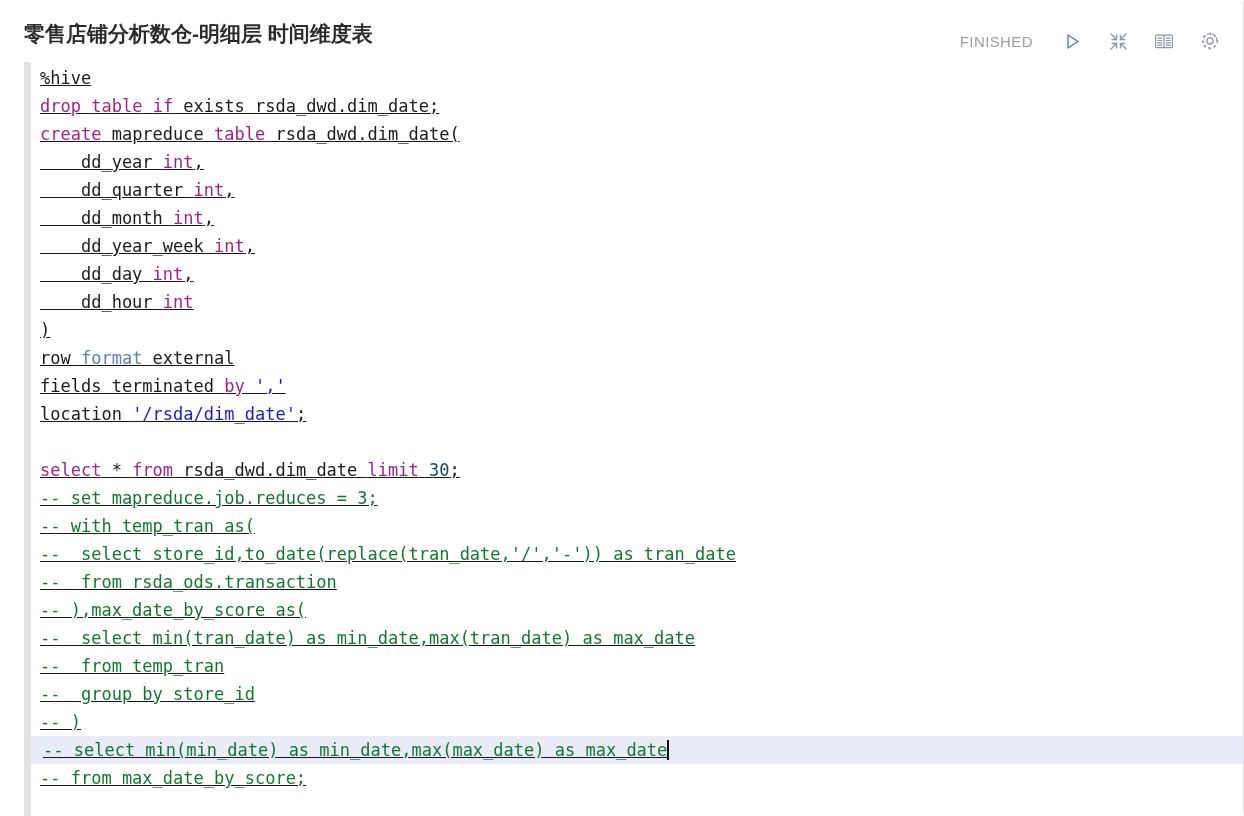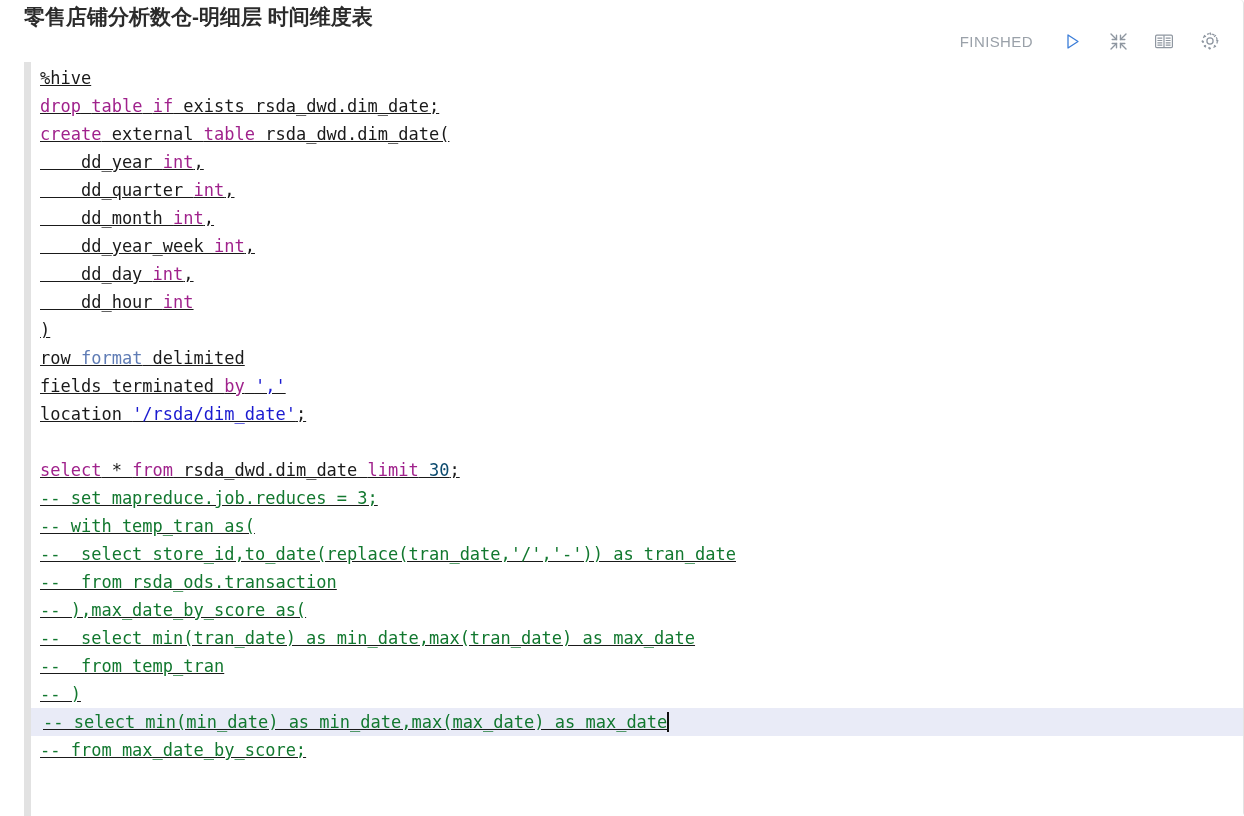--- a/index.html
+++ b/index.html
@@ -27,21 +27,21 @@
   
   .para-header {
     position: relative;
     height: 62px;
     padding: 0 22px 0 24px;
     display: flex;
     align-items: flex-start;
     justify-content: space-between;
   }
   .title-block {
-    padding-top: 5px;
+    padding-top: 22px;
   }
   .para-title {
     font-family: "Liberation Sans", sans-serif;
     font-size: 21px;
     font-weight: bold;
     color: #2b2b2b;
     letter-spacing: 0px;
     white-space: nowrap;
     line-height: 1.15;
   }
@@ -197,39 +197,40 @@
       </div>
 
     </div>
   </div>
 
   <div class="editor-wrap">
     <div class="gutter"></div>
     <div class="code-area" id="code-area">
         <div class="code-line"><span class="tok-plain">%hive</span></div>
         <div class="code-line"><span class="tok-kw">drop</span><span class="tok-plain"> </span><span class="tok-kw">table</span><span class="tok-plain"> </span><span class="tok-kw">if</span><span class="tok-plain"> exists rsda_dwd.dim_date;</span></div>
-        <div class="code-line"><span class="tok-kw">create</span><span class="tok-plain"> external </span><span class="tok-kw">table</span><span class="tok-plain"> rsda_dwd.dim_date(</span></div>
+        <div class="code-line"><span class="tok-kw">create</span><span class="tok-plain"> mapreduce </span><span class="tok-kw">table</span><span class="tok-plain"> rsda_dwd.dim_date(</span></div>
         <div class="code-line"><span class="tok-plain">    dd_year </span><span class="tok-kw">int</span><span class="tok-plain">,</span></div>
         <div class="code-line"><span class="tok-plain">    dd_quarter </span><span class="tok-kw">int</span><span class="tok-plain">,</span></div>
         <div class="code-line"><span class="tok-plain">    dd_month </span><span class="tok-kw">int</span><span class="tok-plain">,</span></div>
         <div class="code-line"><span class="tok-plain">    dd_year_week </span><span class="tok-kw">int</span><span class="tok-plain">,</span></div>
         <div class="code-line"><span class="tok-plain">    dd_day </span><span class="tok-kw">int</span><span class="tok-plain">,</span></div>
         <div class="code-line"><span class="tok-plain">    dd_hour </span><span class="tok-kw">int</span></div>
         <div class="code-line"><span class="tok-plain">)</span></div>
-        <div class="code-line"><span class="tok-plain">row </span><span class="tok-fn">format</span><span class="tok-plain"> delimited</span></div>
+        <div class="code-line"><span class="tok-plain">row </span><span class="tok-fn">format</span><span class="tok-plain"> external</span></div>
         <div class="code-line"><span class="tok-plain">fields terminated </span><span class="tok-kw">by</span><span class="tok-plain"> </span><span class="tok-str">','</span></div>
         <div class="code-line"><span class="tok-plain">location </span><span class="tok-str">'/rsda/dim_date'</span><span class="tok-plain">;</span></div>
         <div class="code-line"><span class="tok-plain"></span></div>
         <div class="code-line"><span class="tok-kw">select</span><span class="tok-plain"> * </span><span class="tok-kw">from</span><span class="tok-plain"> rsda_dwd.dim_date </span><span class="tok-kw">limit</span><span class="tok-plain"> </span><span class="tok-num">30</span><span class="tok-plain">;</span></div>
         <div class="code-line"><span class="tok-cmt">-- set mapreduce.job.reduces = 3;</span></div>
         <div class="code-line"><span class="tok-cmt">-- with temp_tran as(</span></div>
         <div class="code-line"><span class="tok-cmt">--  select store_id,to_date(replace(tran_date,'/','-')) as tran_date</span></div>
         <div class="code-line"><span class="tok-cmt">--  from rsda_ods.transaction</span></div>
         <div class="code-line"><span class="tok-cmt">-- ),max_date_by_score as(</span></div>
         <div class="code-line"><span class="tok-cmt">--  select min(tran_date) as min_date,max(tran_date) as max_date</span></div>
         <div class="code-line"><span class="tok-cmt">--  from temp_tran</span></div>
+        <div class="code-line"><span class="tok-cmt">--  group by store_id</span></div>
         <div class="code-line"><span class="tok-cmt">-- )</span></div>
         <div class="code-line highlight"><span class="tok-cmt">-- select min(min_date) as min_date,max(max_date) as max_date</span><span class="caret"></span></div>
         <div class="code-line"><span class="tok-cmt">-- from max_date_by_score;</span></div>
       </div>
   </div>
 
 </div>
 
 </body></html>

